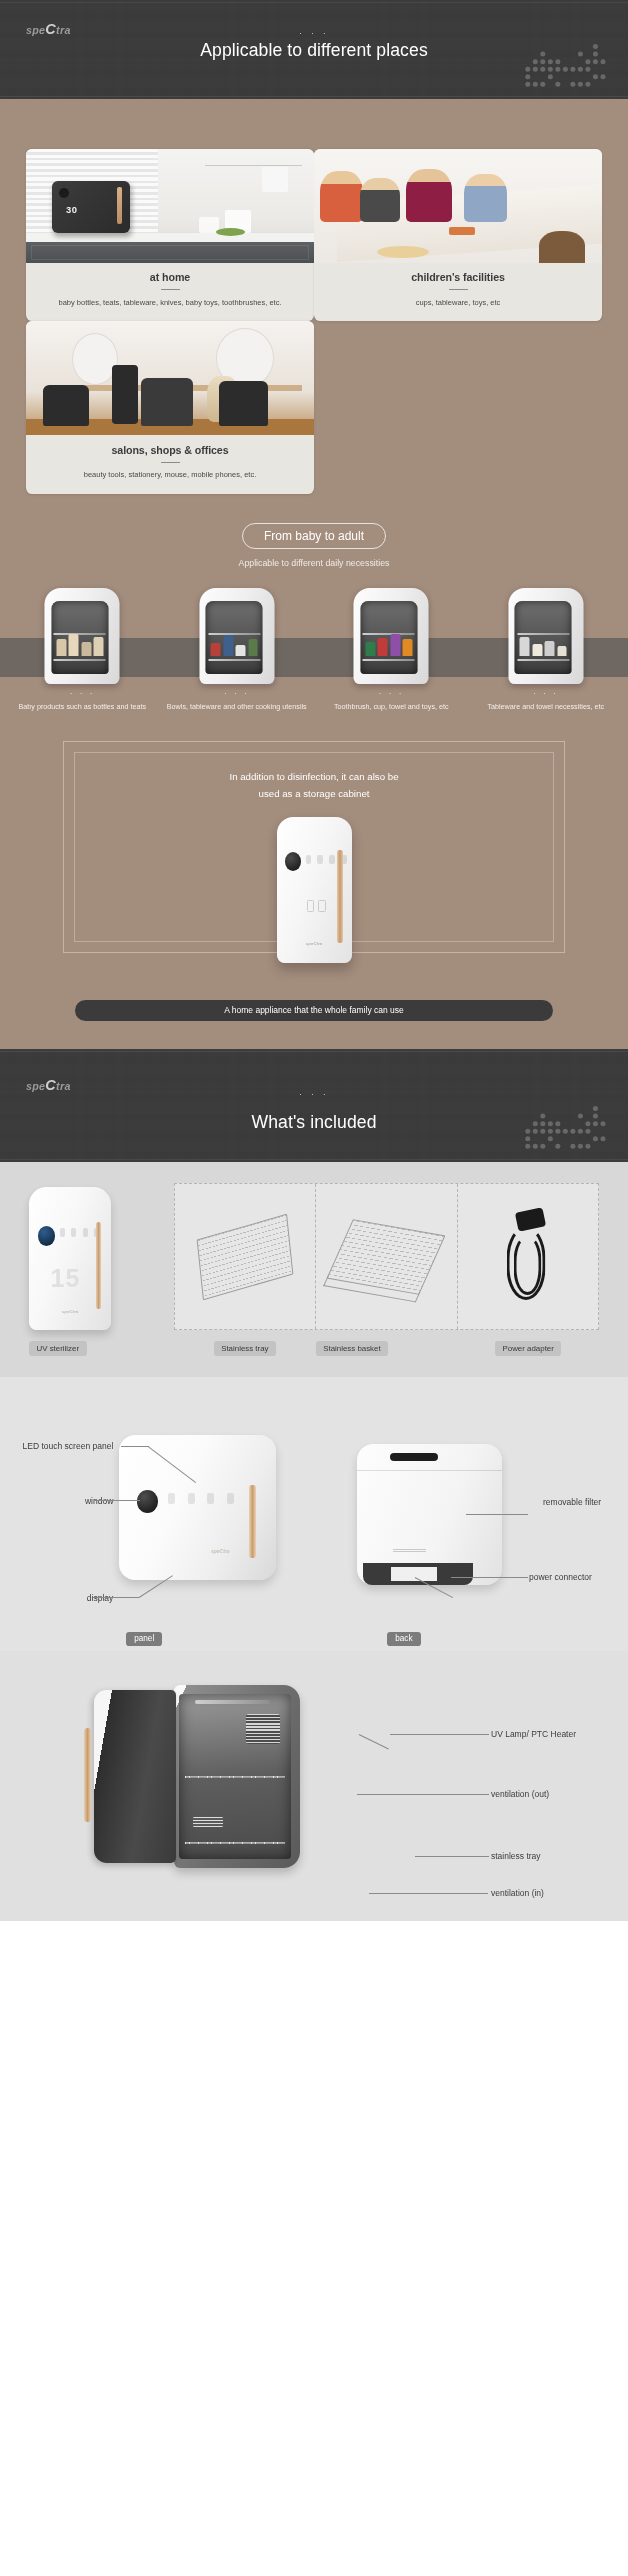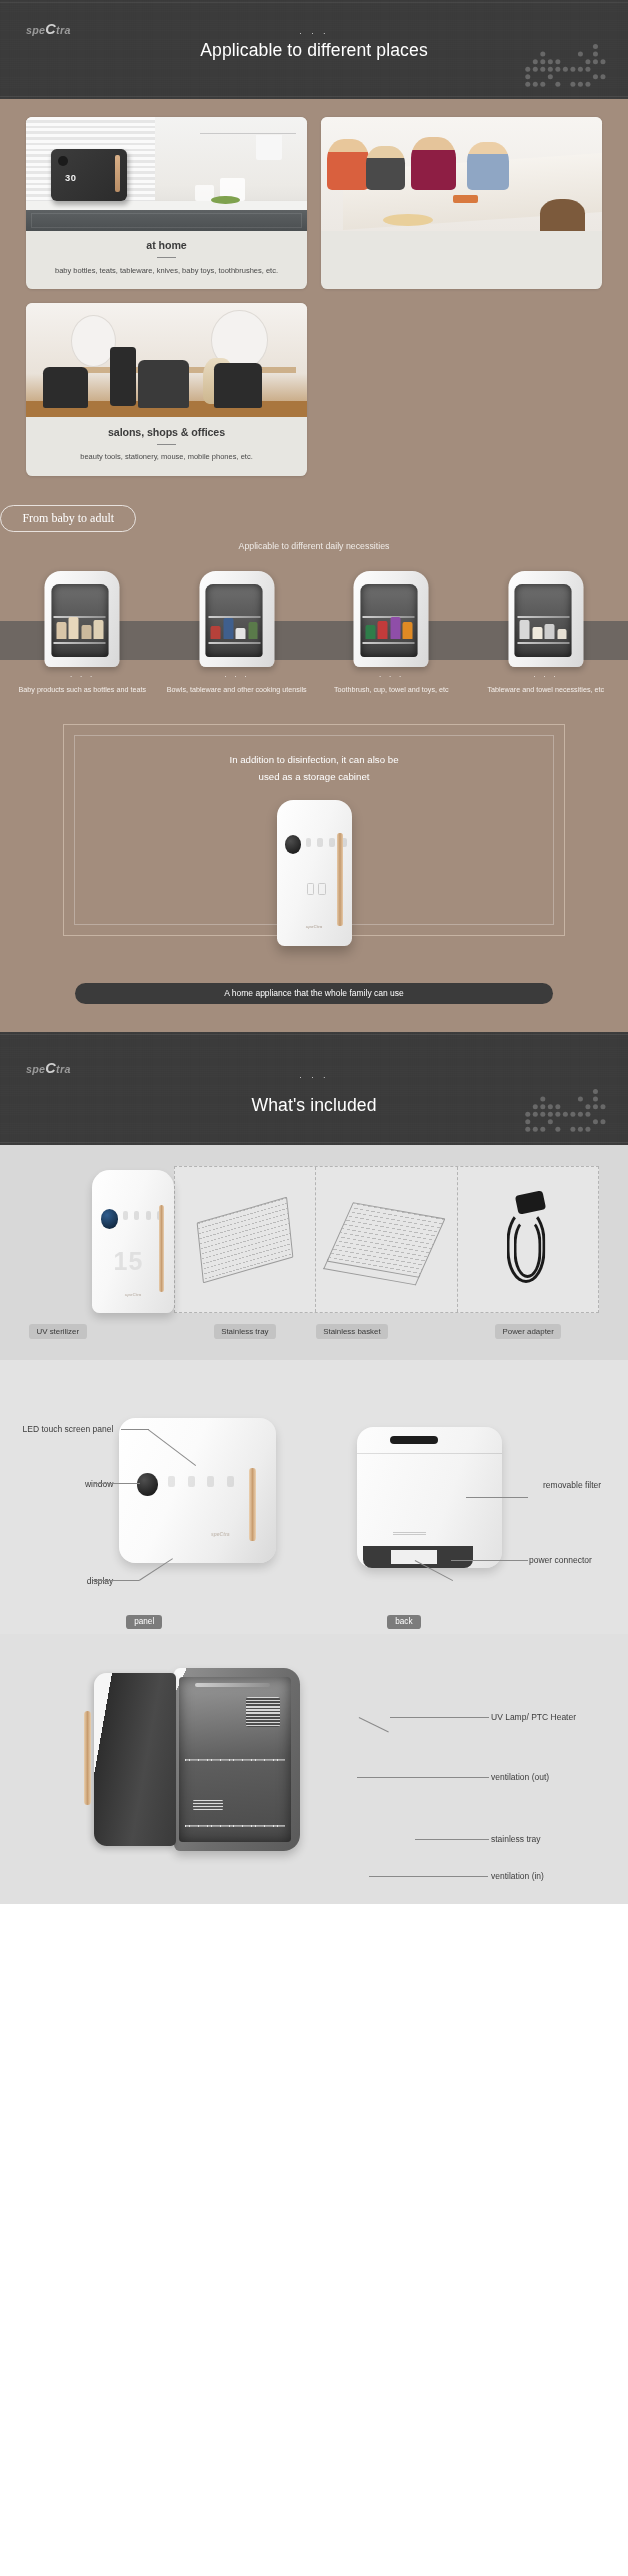--- a/index.html
+++ b/index.html
@@ -43,21 +43,21 @@
   .dotlogo {
     position: absolute; right: 15px; bottom: 6.3px;
     opacity: .30;
   }
 
   
   .brown { background: #a38d7d; position: relative; }
 
   .cardgrid {
     display: grid; grid-template-columns: 1fr 1fr;
-    gap: 14px; padding: 0 26px;
+    padding: 0 26px; margin-top: 32px;
   }
   .card {
     background: #e7e6e1; border-radius: 6.3px; overflow: hidden;
     box-shadow: 0 0.6px 2.5px rgba(0,0,0,.10);
   }
   .card-photo { height: 114px; position: relative; overflow: hidden; }
   .card-body { padding: 8.8px 8.8px 12.6px; text-align: center; }
   .card-title {
     font-size: 10.7px; font-weight: 700; color: #3c3c3c; letter-spacing: -0.1px;
   }
@@ -180,21 +180,21 @@
 
   .darkpill {
     margin: 17.6px auto 0; width: 478px; height: 21.4px; border-radius: 10.7px;
     background: #3b3b3b; color:#fff; font-size:8.5px;
     display:flex; align-items:center; justify-content:center;
   }
 
   
   .lightgray { background:#d8d8d8; }
   .included-row { display:flex; align-items:flex-end; padding: 21.4px 29px 0; }
-  .inc-main { width: 145px; display:flex; flex-direction:column; align-items:flex-end; }
+  .inc-main { width: 145px; display:flex; flex-direction:column; align-items:flex-start; }
   .inc-dashbox { flex:1; display:flex; border:0.6px dashed #b4b4b4; background:#e6e6e6; }
   .inc-cell { flex:1; position:relative; height:145px; border-right:0.6px dashed #b4b4b4; }
   .inc-cell:last-child { border-right:none; }
   .unit-prod {
     width: 82px; height: 143px; position:relative; border-radius:17.6px 17.6px 7.5px 7.5px;
     background: linear-gradient(110deg,#ffffff 0%,#f8f8f8 42%,#e2e2e2 100%);
     box-shadow: 0 5px 8.8px rgba(0,0,0,.16);
   }
   .unit-prod .knob { position:absolute; left:8.8px; top:39px; width:17.6px; height:20px; border-radius:50%;
      background: radial-gradient(circle at 35% 30%, #2f5d8f, #0b1b2c); }
@@ -384,20 +384,25 @@
             <div class="table"></div>
             <div class="k k1"></div>
               <div class="k k2"></div>
               <div class="k k3"></div>
               <div class="k k4"></div>
             <div class="box"></div>
               <div class="plate"></div>
               <div class="k k5"></div>
           </div>
         </div>
+        <div class="card-body">
+          <div class="card-title">children's facilities</div>
+          <div class="card-rule"></div>
+          <div class="card-desc">cups, tableware, toys, etc</div>
+        </div>
       </div>
 
       <div class="card">
         <div class="card-photo">
           <div class="ph ph-salon">
             <div class="mirror m1"></div>
               <div class="mirror m2"></div>
             <div class="counter"></div>
               <div class="floor"></div>
             <div class="cape c1"></div>
@@ -409,21 +414,21 @@
         </div>
         <div class="card-body">
           <div class="card-title">salons, shops &amp; offices</div>
           <div class="card-rule"></div>
           <div class="card-desc">beauty tools, stationery, mouse, mobile phones, etc.</div>
         </div>
       </div>
 
     </div>
 
-    <div style="margin-top:29px;font-family:Liberation Serif, serif;">
+    <div style="text-align:center;margin-top:29px;">
       <span class="pill-outline">From baby to adult</span>
     </div>
     <div class="sub-white" style="margin-top:8.8px;">Applicable to different daily necessities</div>
 
     <div style="position:relative;margin-top:15px;">
       <div class="graystripe" style="top:55px;height:39px;"></div>
       <div class="unitrow">
 
         <div class="unitcell">
           <div class="unitimg">

